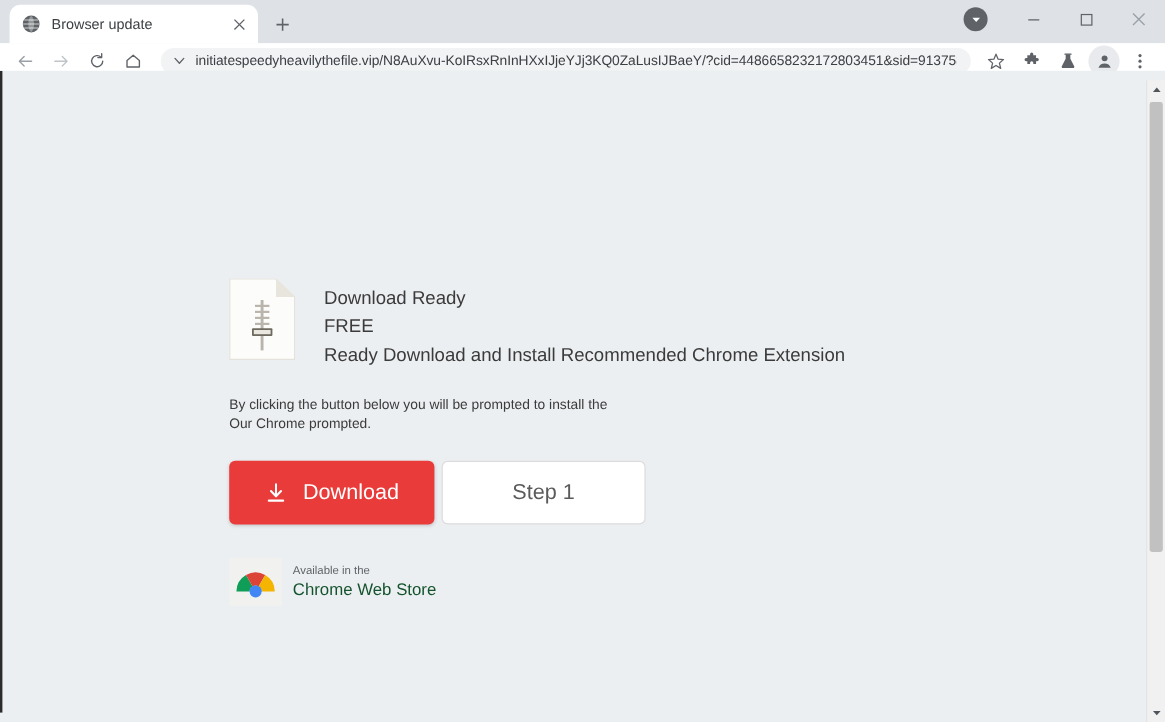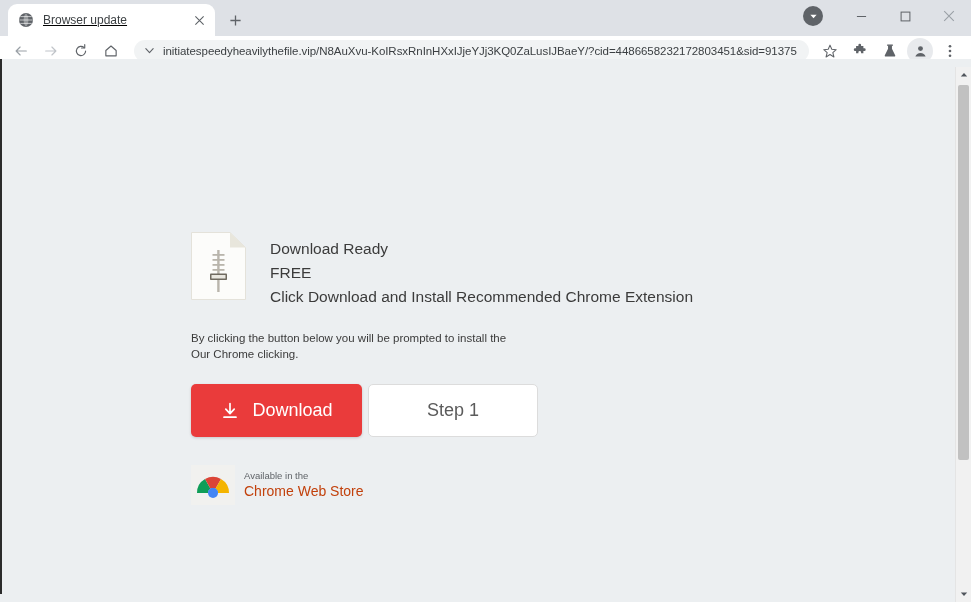--- a/index.html
+++ b/index.html
@@ -28,21 +28,20 @@
   }
   .tab {
     position: relative;
     margin-left: 8px;
     width: 207px; height: 32px;
     background: #ffffff;
     border-radius: 9px 9px 0 0;
     display: flex;
     align-items: center;
     padding: 0 8px 0 10px;
-    text-decoration: underline;
   }
   .tab-favicon {
     width: 16px; height: 16px;
     flex: 0 0 16px;
     margin-right: 9px;
     display: block;
   }
   .tab-title {
     flex: 1 1 auto;
     font-size: 12px;
@@ -235,21 +234,21 @@
   .cws-text {
     margin-left: 9px;
     line-height: 1.15;
   }
   .cws-small {
     font-size: 9.5px;
     color: #5f6368;
   }
   .cws-big {
     font-size: 14px;
-    color: #c2410c;
+    color: #14532d;
     margin-top: 1px;
   }
 
   
   .scrollbar {
     position: absolute;
     top: 67px; right: 0;
     width: 16px; height: 535px;
     background: #f1f1f1;
     border-left: 1px solid #e4e4e4;
@@ -413,27 +412,27 @@
             <rect x="21.5" y="32" width="12" height="1.8" fill="#b9b5ac"></rect>
             <rect x="21.5" y="37" width="12" height="1.8" fill="#b9b5ac"></rect>
             <rect x="19" y="41.5" width="17" height="6.5" rx="0.8" fill="#6f6a60"></rect>
             <rect x="20.5" y="43" width="14" height="3.5" fill="#e9e7e0"></rect>
           </g>
         </svg>
 
         <div class="hero-text">
           <div class="hero-line">Download Ready</div>
           <div class="hero-line">FREE</div>
-          <div class="hero-line">Click Download and Install Recommended Chrome Extension</div>
+          <div class="hero-line">Ready Download and Install Recommended Chrome Extension</div>
         </div>
       </div>
 
       <div class="subtext">
         <div>By clicking the button below you will be prompted to install the</div>
-        <div>Our Chrome clicking.</div>
+        <div>Our Chrome prompted.</div>
       </div>
 
       <div class="buttons">
 
         <div class="btn-download">
           <span class="dlicon">
             <svg width="20" height="20" viewBox="0 0 20 20">
               <path d="M10 2.5 V12 M5.8 8.2 L10 12.6 L14.2 8.2" stroke="#ffffff" stroke-width="1.7" fill="none" stroke-linecap="round" stroke-linejoin="round"></path>
               <path d="M4 16.2 H16" stroke="#ffffff" stroke-width="1.7" stroke-linecap="round"></path>
             </svg>

